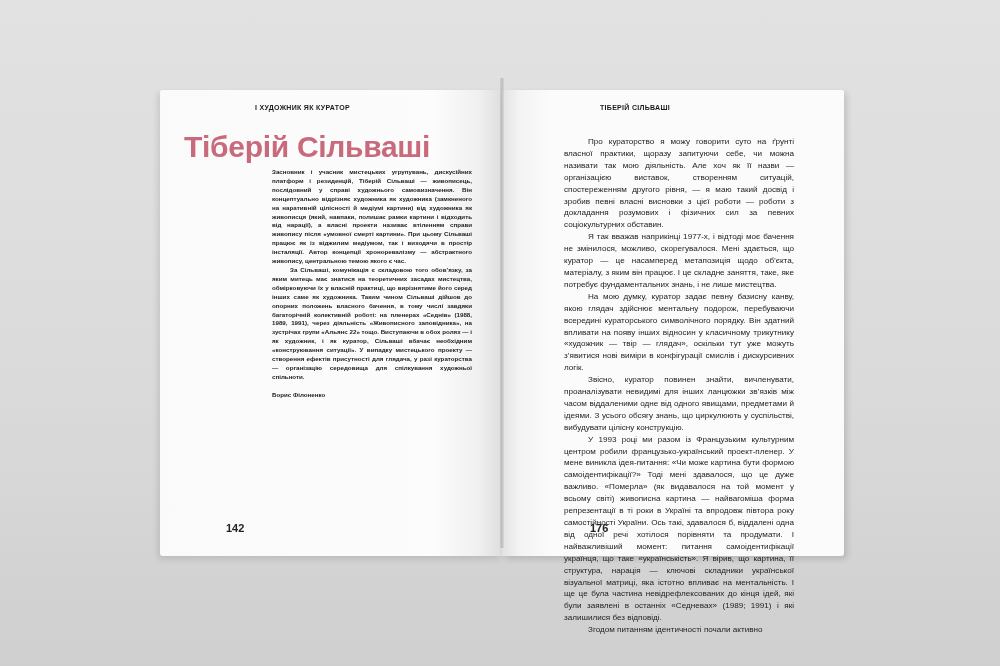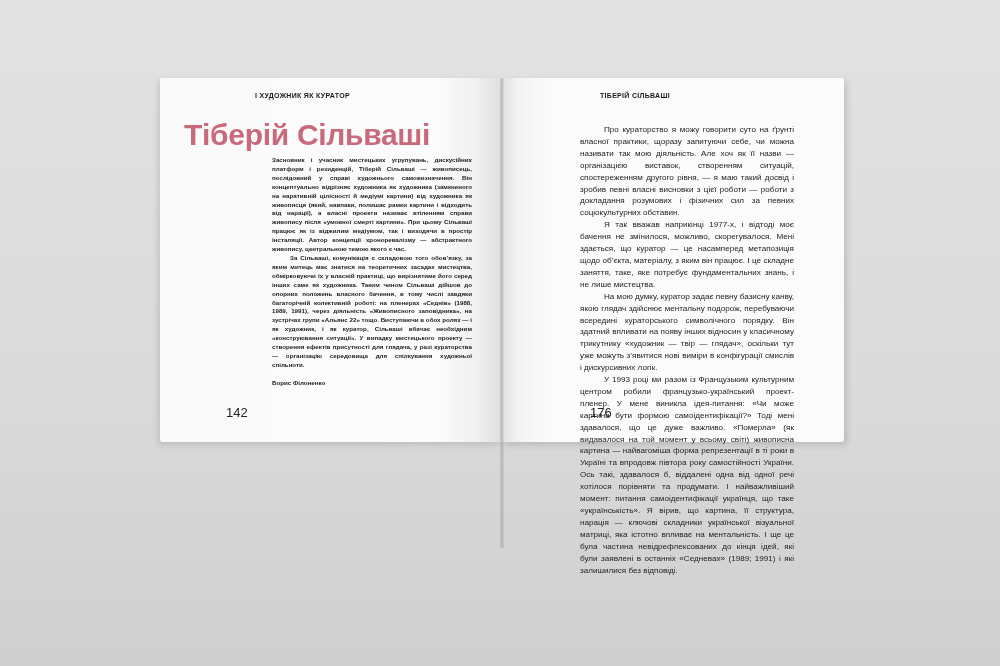--- a/index.html
+++ b/index.html
@@ -1,38 +1,38 @@
 <!DOCTYPE html>
 <html><head>
 <meta charset="utf-8">
 <style>
   html,body{margin:0;padding:0;}
   body{width:1000px;height:666px;overflow:hidden;background:#dcdcdc;
        background:linear-gradient(180deg,#e2e2e2 0%,#dadada 60%,#cfcfcf 100%);
        font-family:"Liberation Sans",sans-serif;position:relative;}
   .book{position:absolute;left:160px;top:78px;width:684px;height:466px;}
-  .page{position:absolute;top:0;height:364px;background:#fbfbfb;}
+  .page{position:absolute;top:12px;height:466px;background:#fbfbfb;}
   .page.left{left:0;width:342px;border-radius:2px 0 0 3px;
        box-shadow:-2px 3px 6px rgba(0,0,0,.12);
        background:linear-gradient(90deg,#fafafa 0%,#fcfcfc 80%,#f0f0f0 93%,#dedede 100%);}
   .page.right{left:342px;width:342px;border-radius:0 2px 3px 0;
        box-shadow:3px 3px 6px rgba(0,0,0,.14);
        background:linear-gradient(90deg,#e2e2e2 0%,#f3f3f3 5%,#fbfbfb 14%,#fbfbfb 100%);}
   .spine{position:absolute;left:340px;top:0;width:4px;height:470px;
        background:linear-gradient(90deg,rgba(0,0,0,.08),rgba(0,0,0,.15),rgba(0,0,0,.05));}
   .running-head{position:absolute;font-size:7px;font-weight:bold;letter-spacing:.3px;color:#1a1a1a;}
   .title{position:absolute;left:24px;top:40px;font-size:30px;font-weight:bold;color:#c96a7c;letter-spacing:-.3px;margin:0;}
   .left-col{position:absolute;left:112px;top:78px;width:200px;font-size:6.2px;line-height:8.9px;color:#222;font-weight:bold;}
   .left-col p{margin:0;text-align:justify;}
   .left-col p.indent{text-indent:18px;}
   .author{margin-top:9px !important;}
   .right-col{position:absolute;left:62px;top:46px;width:230px;font-size:8.1px;line-height:11.9px;color:#222;}
   .right-col p{margin:0;text-align:justify;}
-  .right-col p.indent{text-indent:24px;margin-left:16px;}
-  .folio{position:absolute;bottom:22px;font-size:13px;color:#222;font-weight:normal;}
+  .right-col p.indent{text-indent:24px;}
+  .folio{position:absolute;bottom:22px;font-size:11px;color:#222;font-weight:bold;}
 </style>
 </head>
 <body>
 
 <div class="book">
   <div class="page left">
     <div class="running-head" style="left:95px;top:14px;">І   ХУДОЖНИК ЯК КУРАТОР</div>
     <h1 class="title">Тіберій Сільваші</h1>
     <div class="left-col">
       <p>Засновник і учасник мистецьких угрупувань, дискусійних платформ і резиденцій, Тіберій Сільваші — живописець, послідовний у справі художнього самовизначення. Він концептуально відрізняє художника як художника (замкненого на наративній цілісності й медіумі картини) від художника як живописця (який, навпаки, полишає рамки картини і відходить від нарації), а власні проекти називає втіленням справи живопису після «умовної смерті картини». При цьому Сільваші працює як із віджилим медіумом, так і виходячи в простір інсталяції. Автор концепції хроноревалізму — абстрактного живопису, центральною темою якого є час.</p>
@@ -41,19 +41,21 @@
     </div>
     <div class="folio" style="left:66px;">142</div>
   </div>
 
   <div class="page right">
     <div class="running-head" style="left:98px;top:14px;">ТІБЕРІЙ СІЛЬВАШІ</div>
     <div class="right-col">
       <p class="indent">Про кураторство я можу говорити суто на ґрунті власної практики, щоразу запитуючи себе, чи можна називати так мою діяльність. Але хоч як її назви — організацією виставок, створенням ситуацій, спостереженням другого рівня, — я маю такий досвід і зробив певні власні висновки з цієї роботи — роботи з докладання розумових і фізичних сил за певних соціокультурних обставин.</p>
       <p class="indent">Я так вважав наприкінці 1977-х, і відтоді моє бачення не змінилося, можливо, скорегувалося. Мені здається, що куратор — це насамперед метапозиція щодо об’єкта, матеріалу, з яким він працює. І це складне заняття, таке, яке потребує фундаментальних знань, і не лише мистецтва.</p>
       <p class="indent">На мою думку, куратор задає певну базисну канву, якою глядач здійснює ментальну подорож, перебуваючи всередині кураторського символічного порядку. Він здатний впливати на появу інших відносин у класичному трикутнику «художник — твір — глядач», оскільки тут уже можуть з’явитися нові виміри в конфігурації смислів і дискурсивних логік.</p>
+      <p class="indent">Звісно, куратор повинен знайти, вичленувати, проаналізувати невидимі для інших ланцюжки зв’язків між часом віддаленими одне від одного явищами, предметами й ідеями. З усього обсягу знань, що циркулюють у суспільстві, вибудувати цілісну конструкцію.</p>
       <p class="indent">У 1993 році ми разом із Французьким культурним центром робили французько-український проект-пленер. У мене виникла ідея-питання: «Чи може картина бути формою самоідентифікації?» Тоді мені здавалося, що це дуже важливо. «Померла» (як видавалося на той момент у всьому світі) живописна картина — найвагоміша форма репрезентації в ті роки в Україні та впродовж півтора року самостійності України. Ось такі, здавалося б, віддалені одна від одної речі хотілося порівняти та продумати. І найважливіший момент: питання самоідентифікації українця, що таке «українськість». Я вірив, що картина, її структура, нарація — ключові складники української візуальної матриці, яка істотно впливає на ментальність. І ще це була частина невідрефлексованих до кінця ідей, які були заявлені в останніх «Седневах» (1989; 1991) і які залишилися без відповіді.</p>
+      <p class="indent">Згодом питанням ідентичності почали активно</p>
     </div>
     <div class="folio" style="left:88px;">176</div>
   </div>
 
   <div class="spine"></div>
 </div>
 
 </body></html>

